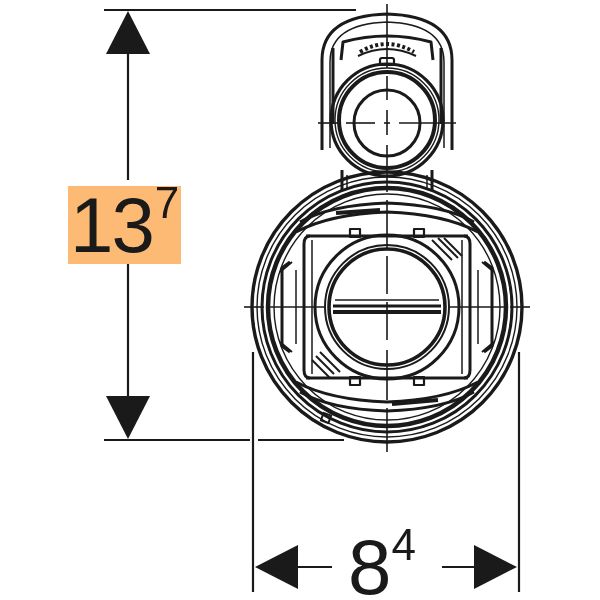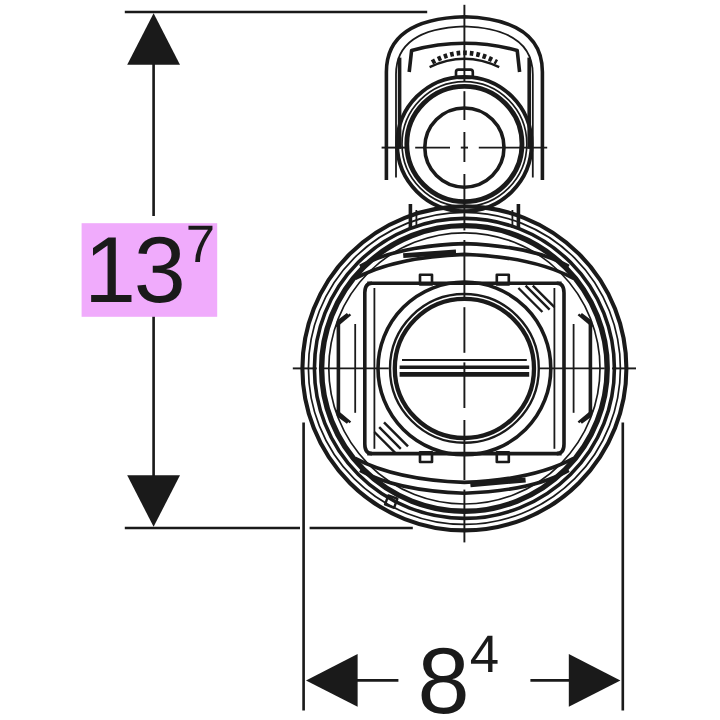--- a/index.html
+++ b/index.html
@@ -7,21 +7,21 @@
     #canvas { position: absolute; left: 0; top: 0; width: 600px; height: 600px; }
     .dim-text {
       position: absolute;
       font-family: "Liberation Sans", "DejaVu Sans", sans-serif;
       color: #1a1a1a;
       line-height: 1;
       white-space: nowrap;
     }
     .dim-text .main { font-size: 78px; letter-spacing: -2px; }
     .dim-text .sup { font-size: 44px; position: relative; top: -34px; margin-left: 2px; }
-    #height-label { left: 68px; top: 186px; background: #f0abfc; padding: 0 2px; }
+    #height-label { left: 68px; top: 186px; background: #fdba74; padding: 0 2px; }
     #width-label { left: 344px; top: 528px; background: #fff; padding: 0 4px; }
   </style>
 </head>
 <body>
 
 <svg id="canvas" viewBox="0 0 600 600" xmlns="http://www.w3.org/2000/svg">
   <g fill="none" stroke="#1a1a1a" stroke-linecap="butt" stroke-linejoin="round">
 
     <g>
       <line x1="104" y1="10" x2="356" y2="10" stroke-width="2.2"></line>

